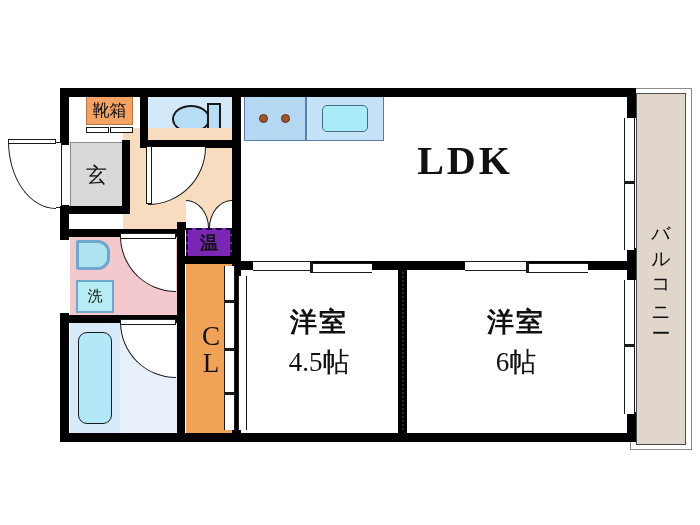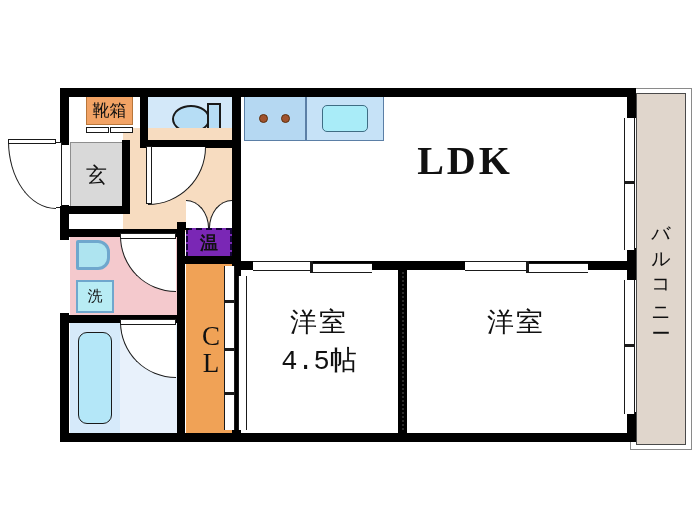--- a/index.html
+++ b/index.html
@@ -43,22 +43,22 @@
     display: flex;
     align-items: center;
     justify-content: center;
     color: #111111;
     line-height: 1.05;
     white-space: nowrap;
     user-select: none;
   }
   .lbl-ldk      { font-size: 40px; font-weight: 700; letter-spacing: 3px; }
   .lbl-ldk-sz   { font-size: 32px; font-weight: 600; letter-spacing: 1px; }
-  .lbl-room     { font-size: 27px; font-weight: 400; letter-spacing: 2px; }
-  .lbl-room-sz  { font-size: 27px; font-weight: 500; letter-spacing: 0px; font-family: Liberation Mono, monospace; }
+  .lbl-room     { font-size: 27px; font-weight: 700; letter-spacing: 2px; }
+  .lbl-room-sz  { font-size: 27px; font-weight: 500; letter-spacing: 0px; }
   .lbl-cl       { font-size: 27px; font-weight: 500; letter-spacing: 1px;
                   display:flex; flex-direction:column; line-height:1.0; }
   .lbl-small    { font-size: 17px; font-weight: 500; }
   .lbl-tiny     { font-size: 15px; font-weight: 500; }
   .lbl-heater   { font-size: 18px; font-weight: 600; color: #111; }
   .lbl-balcony  { font-size: 19px; font-weight: 500;
                   writing-mode: vertical-rl; text-orientation: upright;
                   letter-spacing: 6px; }
 
   
@@ -223,20 +223,21 @@
   <div class="abs lbl lbl-small" style="left:86px; top:96px; width:47px; height:29px;">靴箱</div>
 
   <div class="abs lbl lbl-small" style="left:70px; top:142px; width:53px; height:66px; font-size:21px;">玄</div>
 
   <div class="abs lbl lbl-ldk" style="left:370px; top:138px; width:190px; height:46px;">LDK</div>
 
   <div class="abs lbl lbl-room" style="left:255px; top:305px; width:128px; height:34px;">洋室</div>
   <div class="abs lbl lbl-room-sz" style="left:255px; top:345px; width:128px; height:34px;">4.5帖</div>
 
   <div class="abs lbl lbl-room" style="left:452px; top:305px; width:128px; height:34px;">洋室</div>
+  <div class="abs lbl lbl-room-sz" style="left:452px; top:345px; width:128px; height:34px;">6帖</div>
 
   <div class="abs lbl lbl-cl" style="left:186px; top:310px; width:51px; height:80px;">
     <span>C</span>
     <span>L</span>
   </div>
 
   <div class="abs lbl lbl-balcony" style="left:636px; top:160px; width:50px; height:220px;">バルコニー</div>
 
 </div>
 

